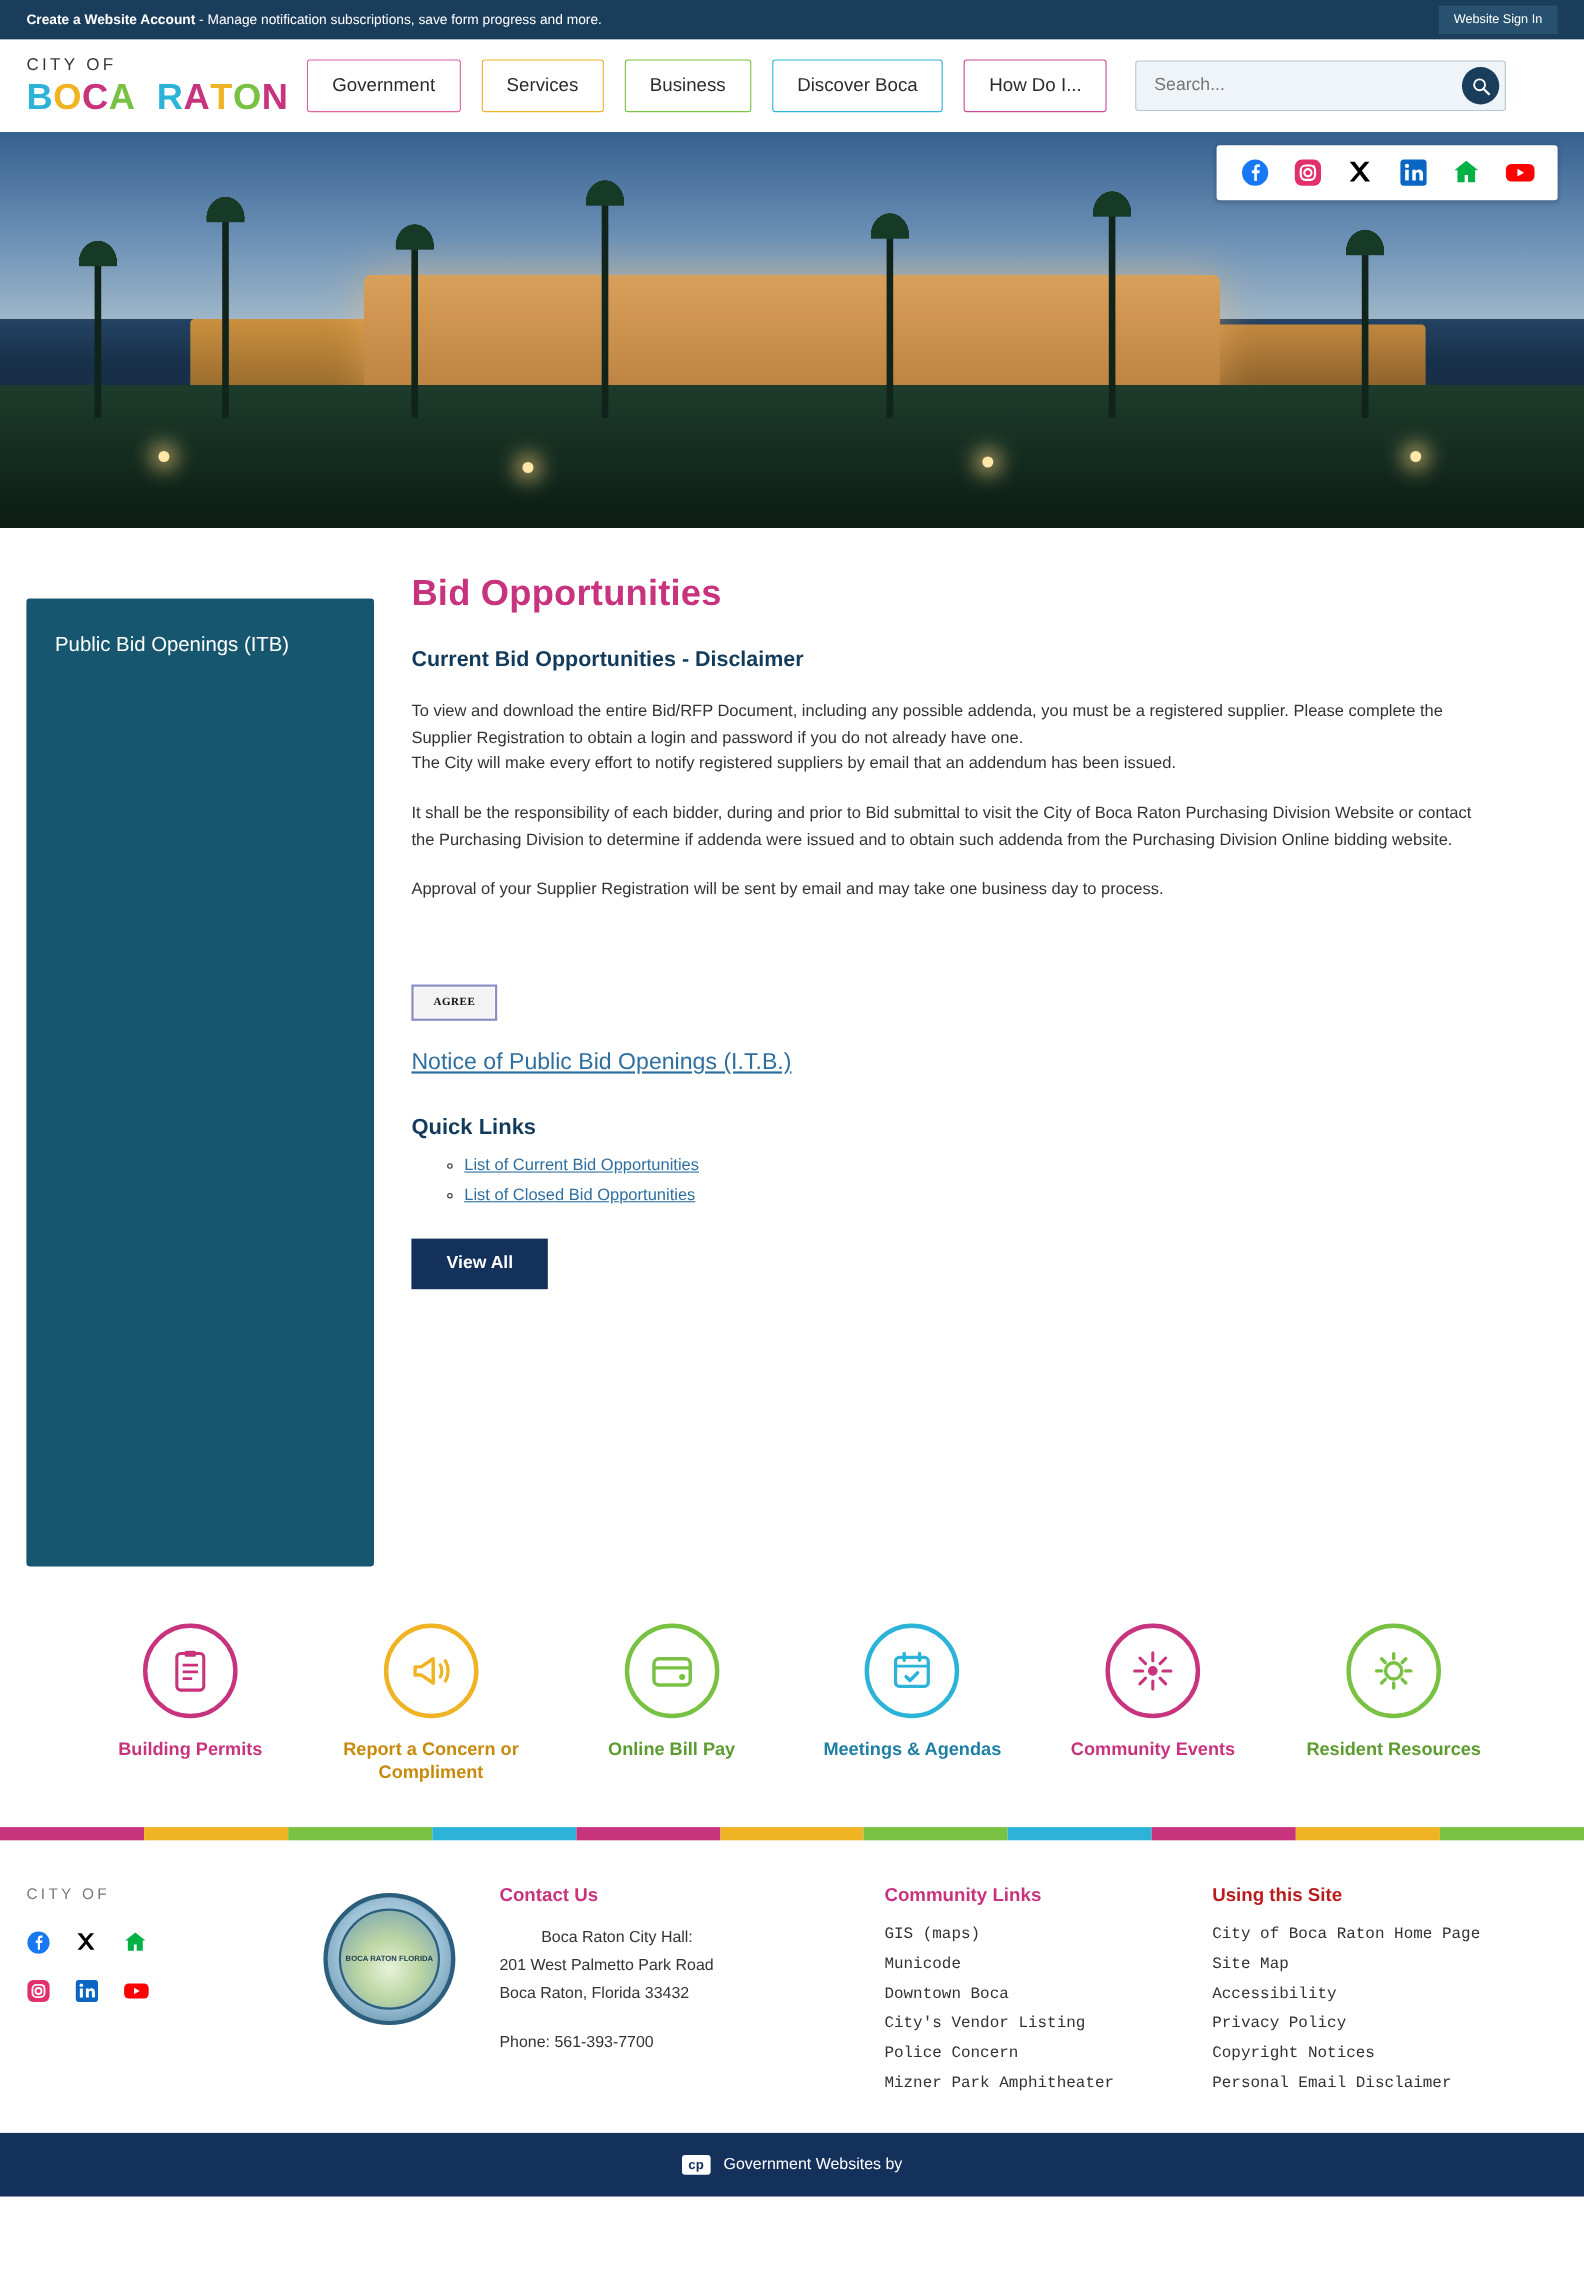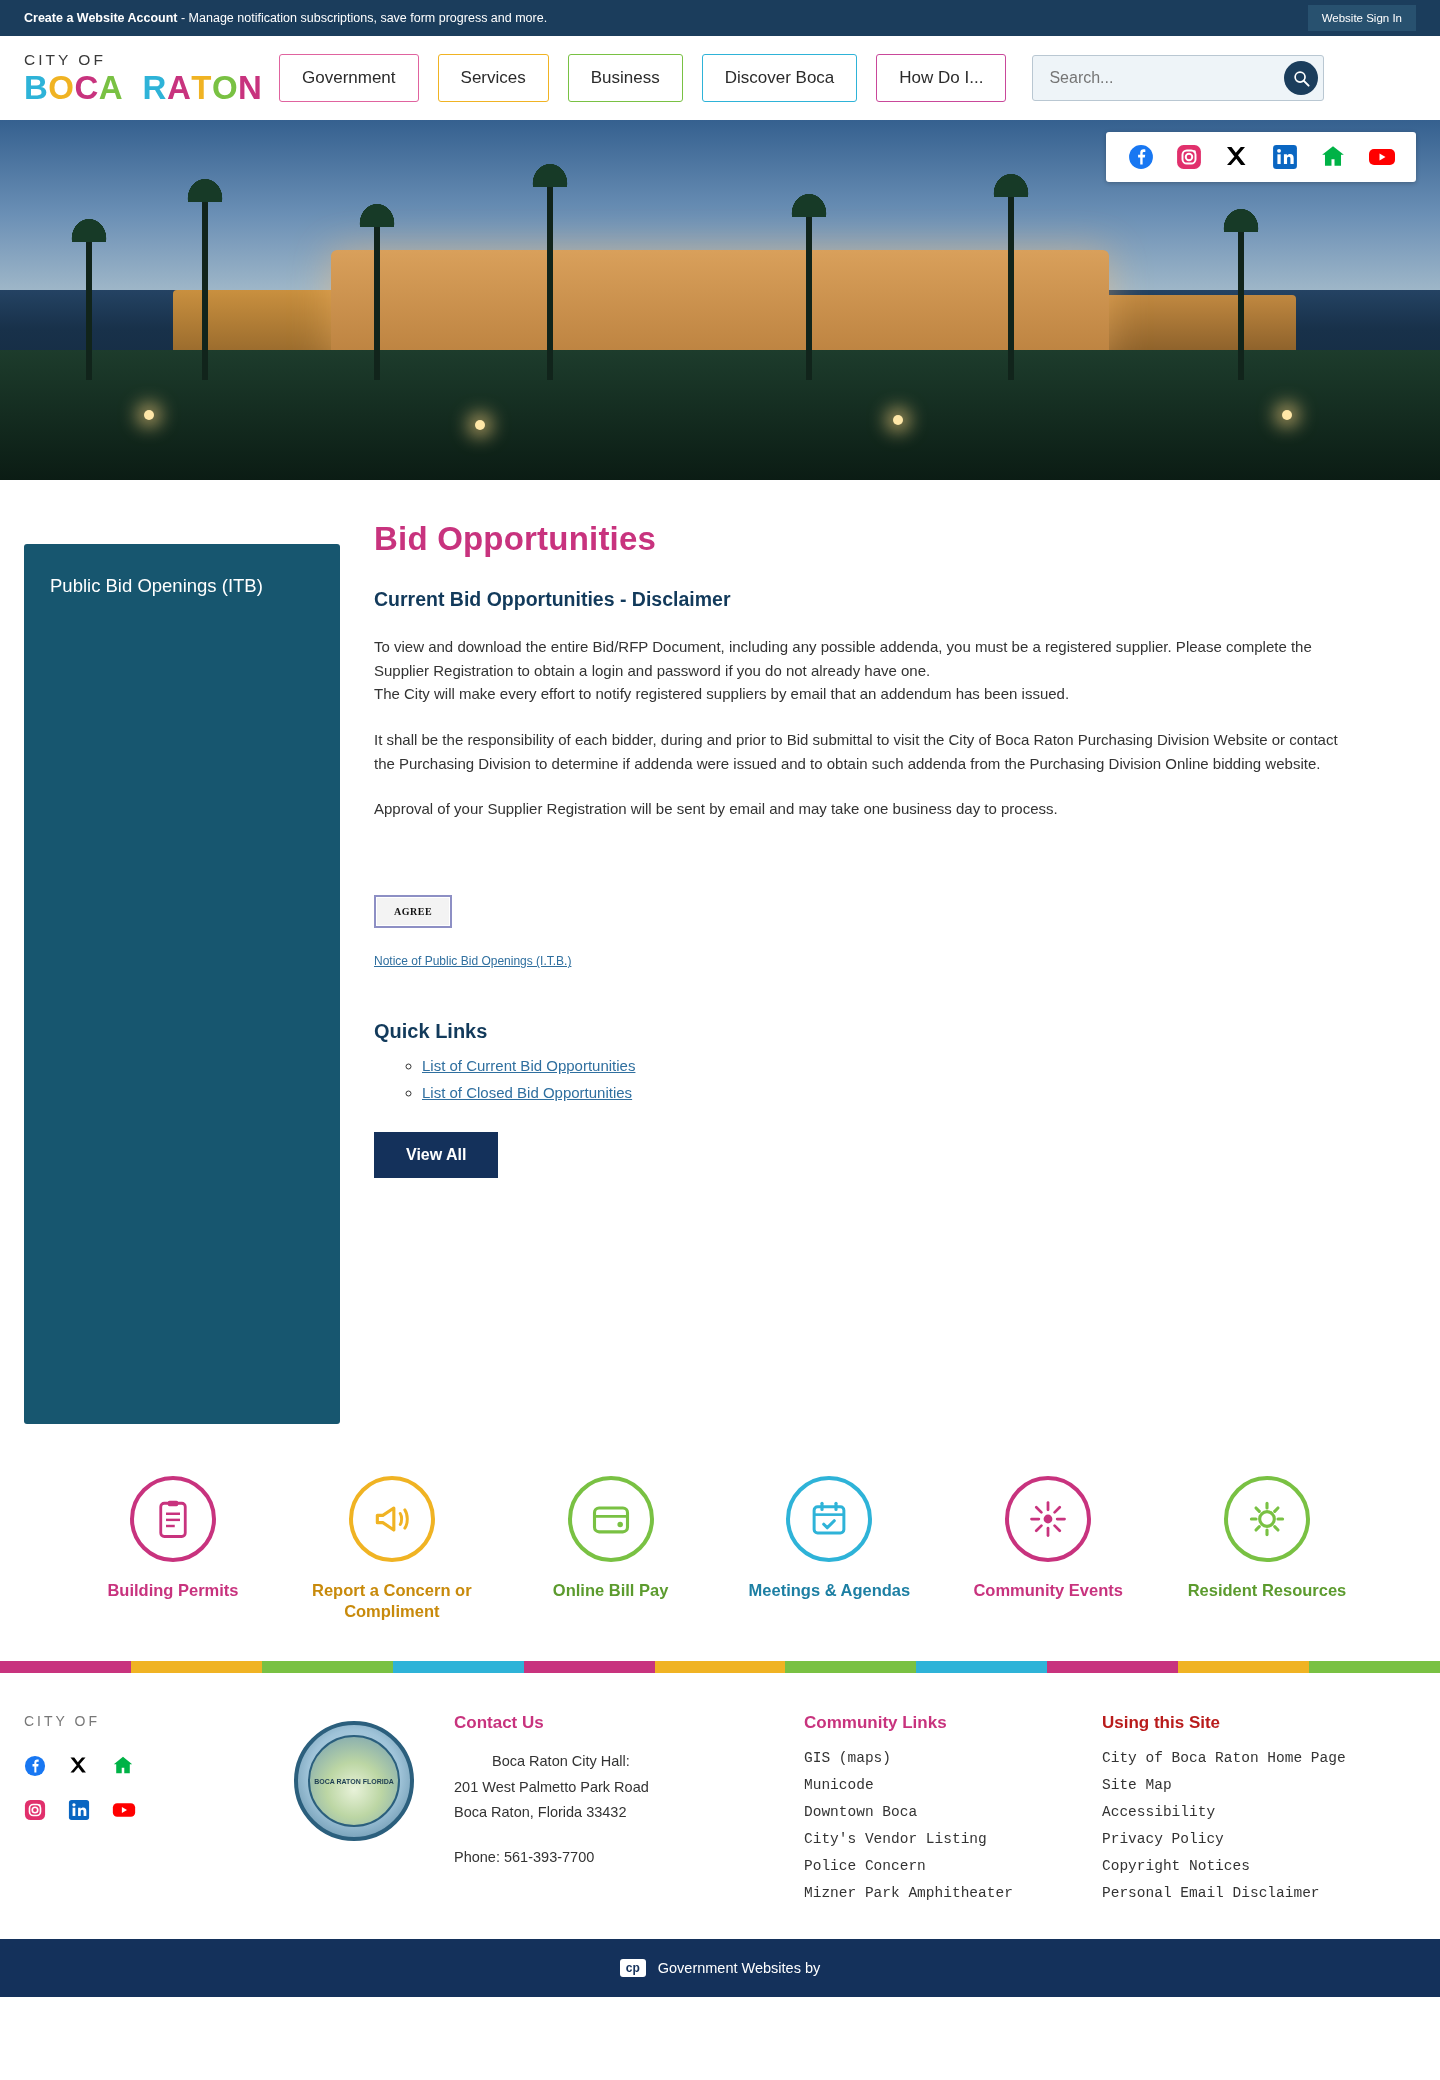--- a/index.html
+++ b/index.html
@@ -66,21 +66,21 @@
   }
   .nav-item.n1 { border-color: #e0639f; }
   .nav-item.n2 { border-color: #f0b323; }
   .nav-item.n3 { border-color: #79c143; }
   .nav-item.n4 { border-color: #2eb3d8; }
   .nav-item.n5 { border-color: #c9489a; }
 
   .search-wrap {
     margin-left: 26px;
     position: relative;
-    width: 292px;
+    width: 337px;
     height: 46px;
     border-radius: 14px;
   }
   .search-input {
     width: 100%;
     height: 100%;
     border: 1px solid #b9c7d2;
     border-radius: 3px;
     background: #eef4f8;
     padding: 0 52px 0 16px;
@@ -215,24 +215,24 @@
     font-size: 10px;
     font-weight: bold;
     letter-spacing: .5px;
     color: #111;
     cursor: pointer;
     margin: 38px 0 26px 0;
     box-shadow: inset 0 0 0 1px #fff;
   }
   .notice-link {
     display: block;
-    font-size: 12px;
+    font-size: 21px;
     color: #2f6f9f;
     text-decoration: underline;
-    margin-bottom: 52px;
+    margin-bottom: 36px;
   }
   h3.quick {
     color: #123a5b;
     font-size: 20px;
     font-weight: bold;
     margin-bottom: 14px;
   }
   ul.quick-list { list-style: circle; padding-left: 48px; margin-bottom: 30px; }
   ul.quick-list li { margin-bottom: 9px; }
   ul.quick-list a { font-size: 15px; color: #2f6f9f; text-decoration: underline; }

